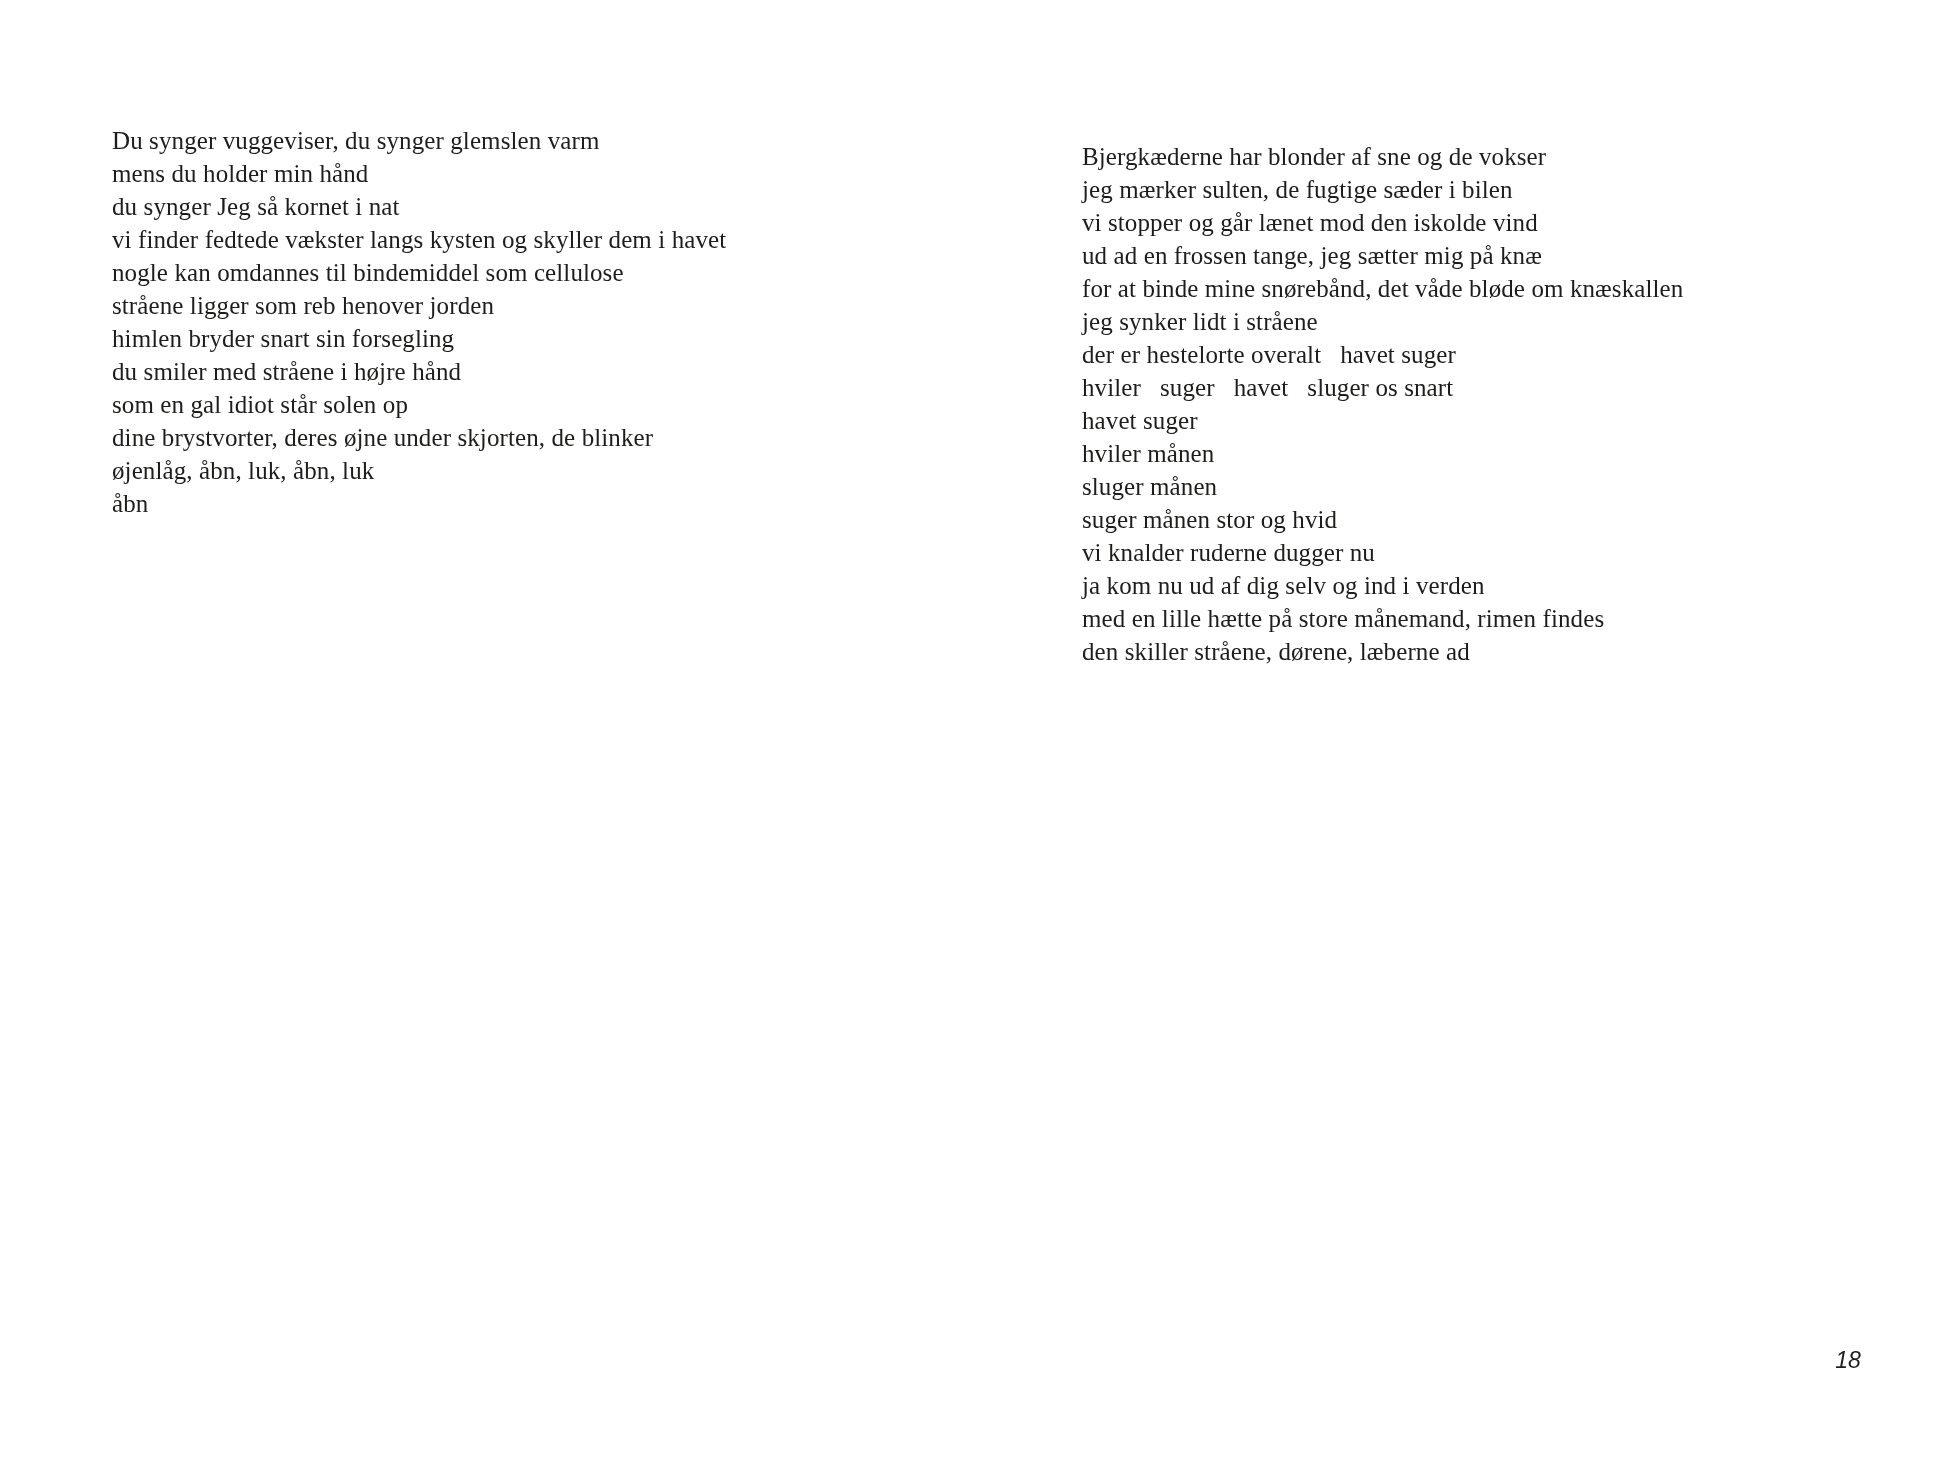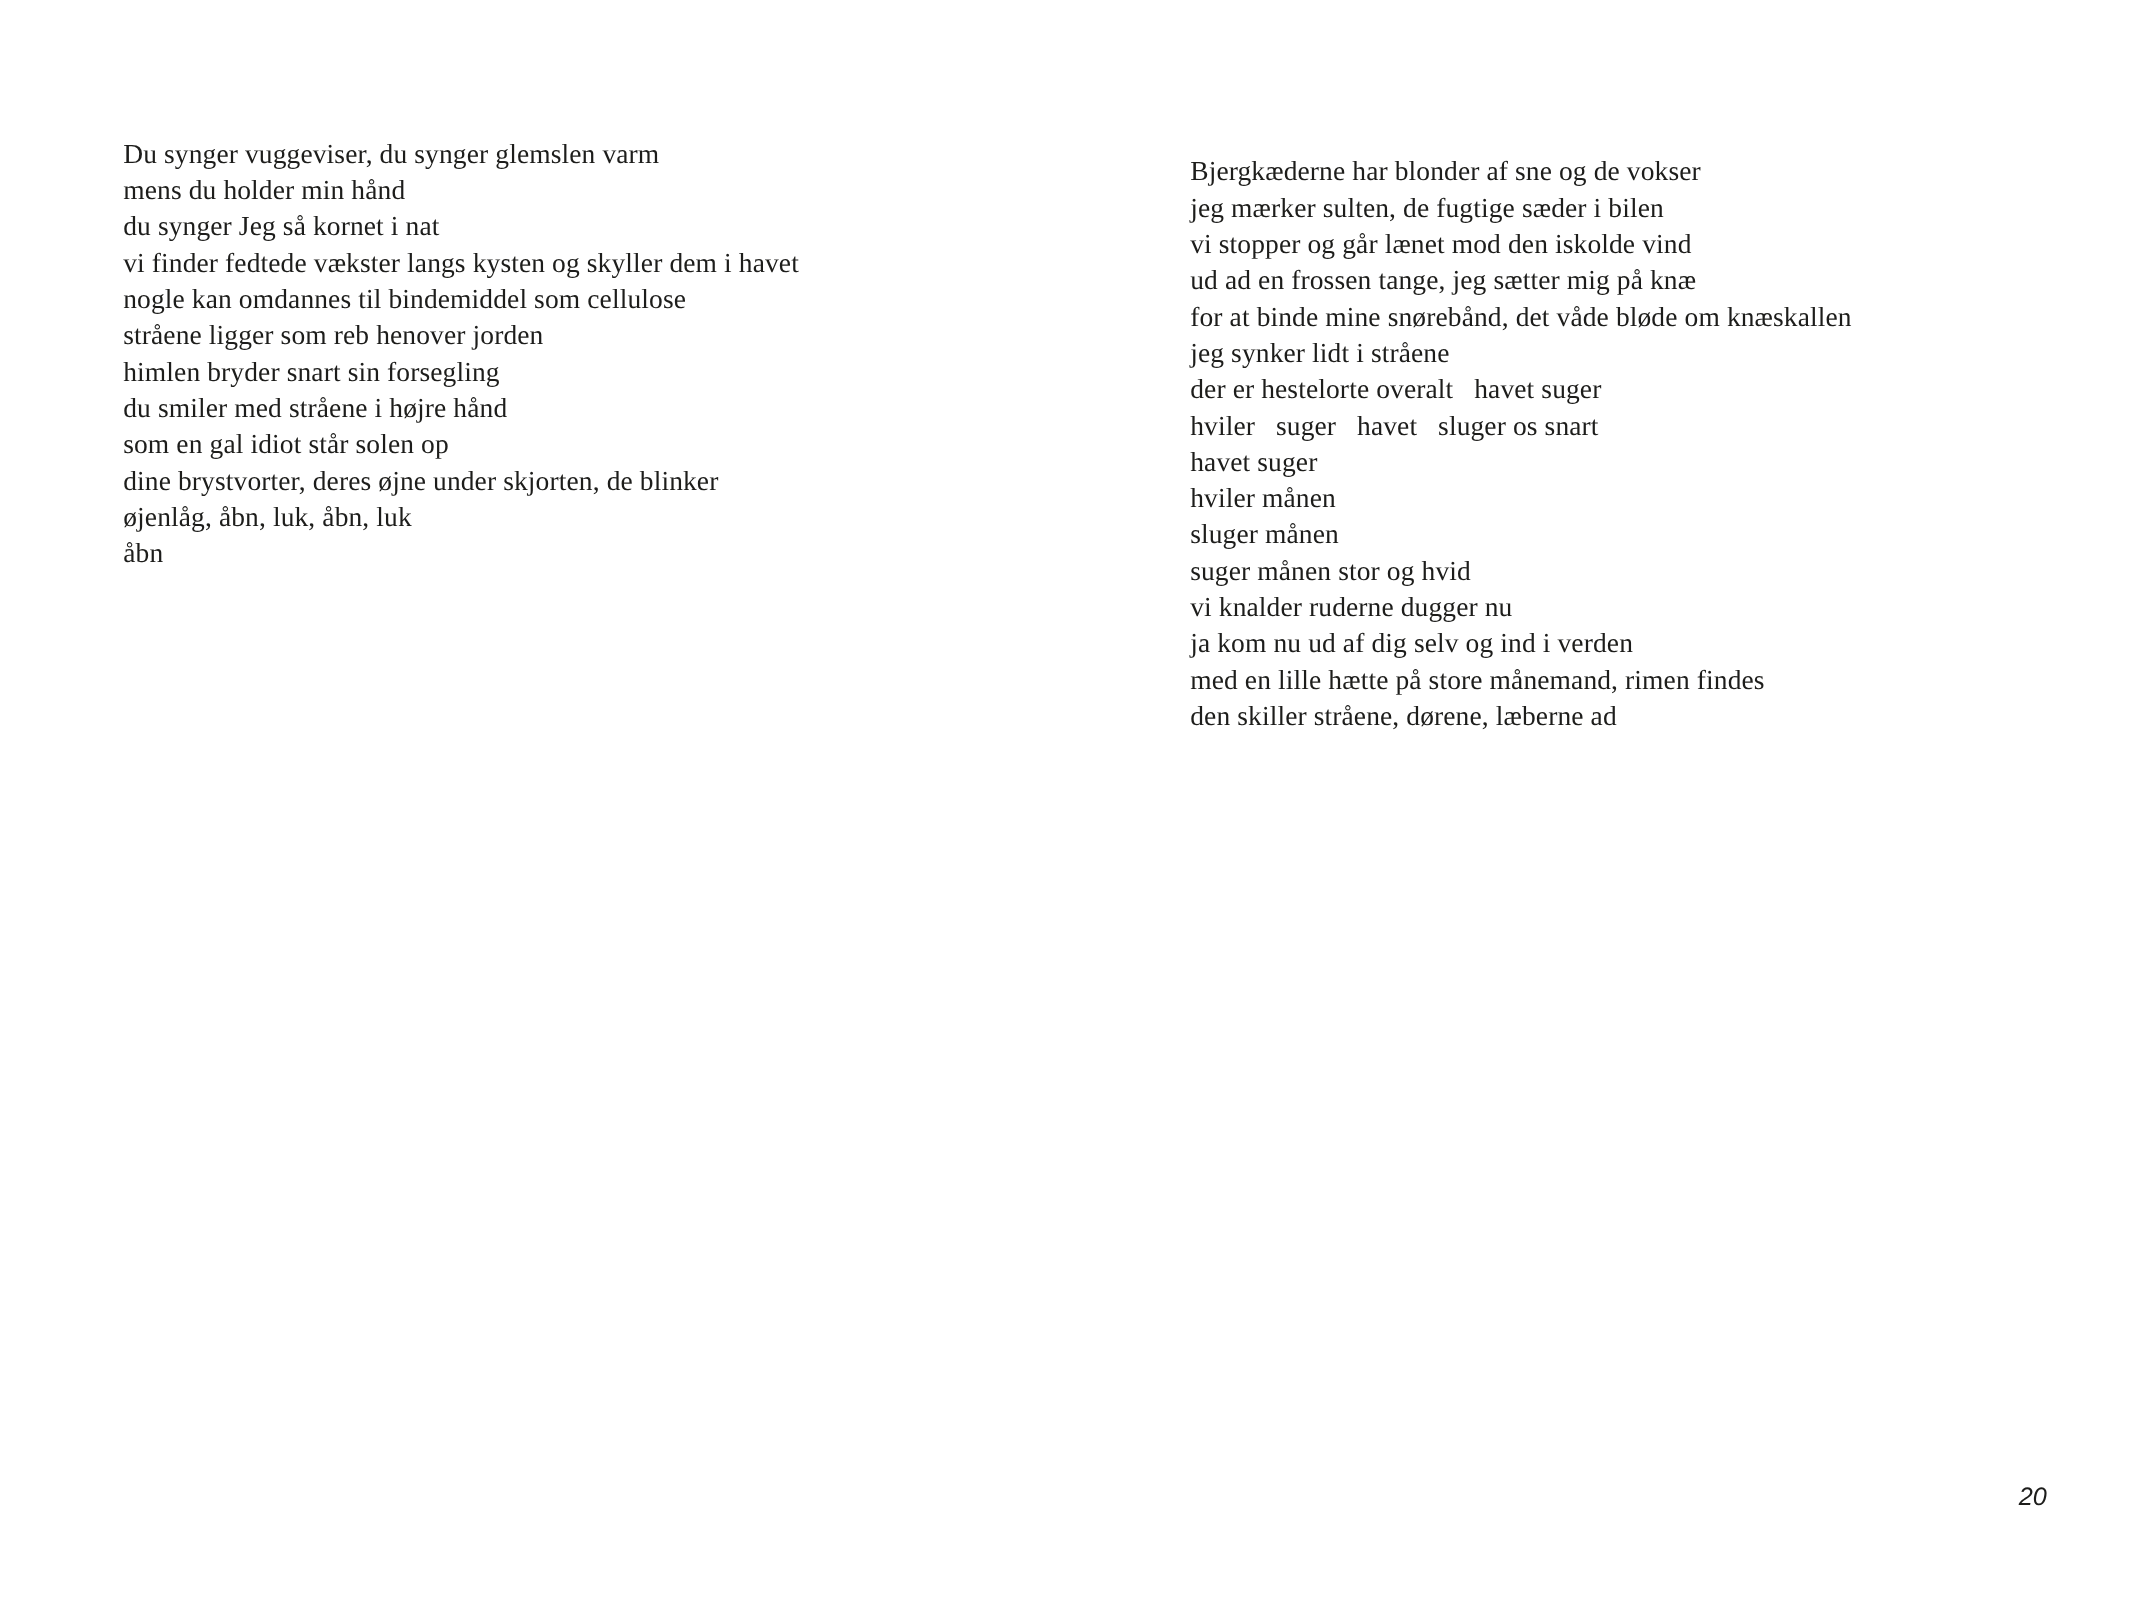--- a/index.html
+++ b/index.html
@@ -54,15 +54,15 @@
 </style>
 </head>
 <body>
 
 <div class="spread">
 
   <div class="poem poem-left"><div class="poem-line">Du synger vuggeviser, du synger glemslen varm</div><div class="poem-line">mens du holder min hånd</div><div class="poem-line">du synger Jeg så kornet i nat</div><div class="poem-line">vi finder fedtede vækster langs kysten og skyller dem i havet</div><div class="poem-line">nogle kan omdannes til bindemiddel som cellulose</div><div class="poem-line">stråene ligger som reb henover jorden</div><div class="poem-line">himlen bryder snart sin forsegling</div><div class="poem-line">du smiler med stråene i højre hånd</div><div class="poem-line">som en gal idiot står solen op</div><div class="poem-line">dine brystvorter, deres øjne under skjorten, de blinker</div><div class="poem-line">øjenlåg, åbn, luk, åbn, luk</div><div class="poem-line">åbn</div></div>
 
   <div class="poem poem-right"><div class="poem-line">Bjergkæderne har blonder af sne og de vokser</div><div class="poem-line">jeg mærker sulten, de fugtige sæder i bilen</div><div class="poem-line">vi stopper og går lænet mod den iskolde vind</div><div class="poem-line">ud ad en frossen tange, jeg sætter mig på knæ</div><div class="poem-line">for at binde mine snørebånd, det våde bløde om knæskallen</div><div class="poem-line">jeg synker lidt i stråene</div><div class="poem-line">der er hestelorte overalt   havet suger</div><div class="poem-line">hviler   suger   havet   sluger os snart</div><div class="poem-line">havet suger</div><div class="poem-line">hviler månen</div><div class="poem-line">sluger månen</div><div class="poem-line">suger månen stor og hvid</div><div class="poem-line">vi knalder ruderne dugger nu</div><div class="poem-line">ja kom nu ud af dig selv og ind i verden</div><div class="poem-line">med en lille hætte på store månemand, rimen findes</div><div class="poem-line">den skiller stråene, dørene, læberne ad</div></div>
 
-  <div class="page-number">20</div>
+  <div class="page-number">18</div>
 
 </div>
 
 </body></html>

